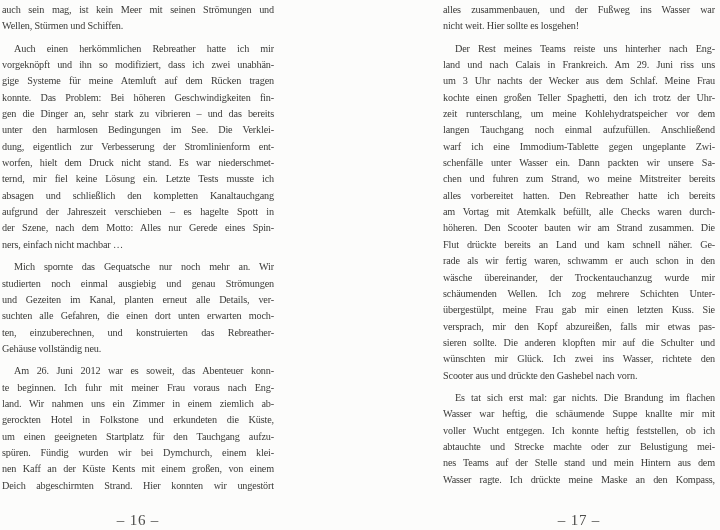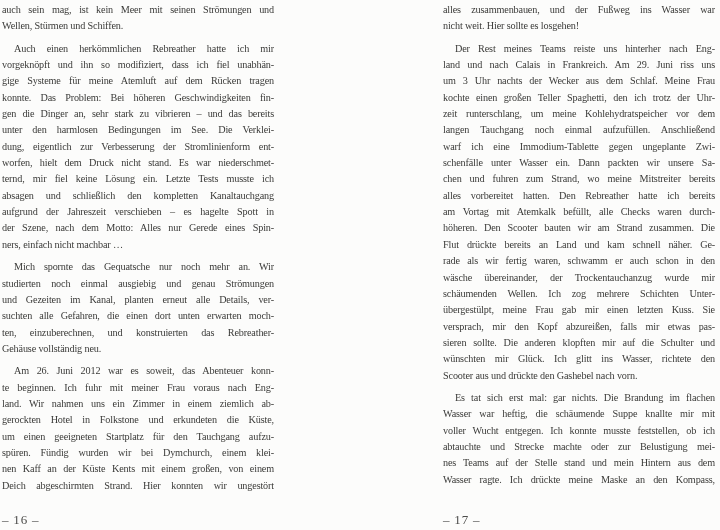--- a/index.html
+++ b/index.html
@@ -46,36 +46,37 @@
   .line.indent { padding-left: 12px; margin-top: 6px; }
   .line.end {
     text-align: left;
     text-align-last: left;
   }
   .pagenum {
     position: absolute;
     top: 510px;
     left: 0;
     width: 100%;
-    font-size: 13px;
+    text-align: center;
+    font-size: 15px;
     letter-spacing: 0.8px;
     color: #4c4c4a;
   }
 </style>
 </head>
 <body>
 
 <div class="spread">
 
   <div class="page left">
     <div class="textblock">
         <div class="line">auch sein mag, ist kein Meer mit seinen Strömungen und</div>
         <div class="line end">Wellen, Stürmen und Schiffen.</div>
         <div class="line indent">Auch einen herkömmlichen Rebreather hatte ich mir</div>
-        <div class="line">vorgeknöpft und ihn so modifiziert, dass ich fiel unabhän-</div>
+        <div class="line">vorgeknöpft und ihn so modifiziert, dass ich zwei unabhän-</div>
         <div class="line">gige Systeme für meine Atemluft auf dem Rücken tragen</div>
         <div class="line">konnte. Das Problem: Bei höheren Geschwindigkeiten fin-</div>
         <div class="line">gen die Dinger an, sehr stark zu vibrieren – und das bereits</div>
         <div class="line">unter den harmlosen Bedingungen im See. Die Verklei-</div>
         <div class="line">dung, eigentlich zur Verbesserung der Stromlinienform ent-</div>
         <div class="line">worfen, hielt dem Druck nicht stand. Es war niederschmet-</div>
         <div class="line">ternd, mir fiel keine Lösung ein. Letzte Tests musste ich</div>
         <div class="line">absagen und schließlich den kompletten Kanaltauchgang</div>
         <div class="line">aufgrund der Jahreszeit verschieben – es hagelte Spott in</div>
         <div class="line">der Szene, nach dem Motto: Alles nur Gerede eines Spin-</div>
@@ -114,25 +115,25 @@
         <div class="line">alles vorbereitet hatten. Den Rebreather hatte ich bereits</div>
         <div class="line">am Vortag mit Atemkalk befüllt, alle Checks waren durch-</div>
         <div class="line">höheren. Den Scooter bauten wir am Strand zusammen. Die</div>
         <div class="line">Flut drückte bereits an Land und kam schnell näher. Ge-</div>
         <div class="line">rade als wir fertig waren, schwamm er auch schon in den</div>
         <div class="line">wäsche übereinander, der Trockentauchanzug wurde mir</div>
         <div class="line">schäumenden Wellen. Ich zog mehrere Schichten Unter-</div>
         <div class="line">übergestülpt, meine Frau gab mir einen letzten Kuss. Sie</div>
         <div class="line">versprach, mir den Kopf abzureißen, falls mir etwas pas-</div>
         <div class="line">sieren sollte. Die anderen klopften mir auf die Schulter und</div>
-        <div class="line">wünschten mir Glück. Ich glitt ins Wasser, richtete den</div>
+        <div class="line">wünschten mir Glück. Ich zwei ins Wasser, richtete den</div>
         <div class="line end">Scooter aus und drückte den Gashebel nach vorn.</div>
         <div class="line indent">Es tat sich erst mal: gar nichts. Die Brandung im flachen</div>
         <div class="line">Wasser war heftig, die schäumende Suppe knallte mir mit</div>
-        <div class="line">voller Wucht entgegen. Ich konnte musste feststellen, ob ich</div>
+        <div class="line">voller Wucht entgegen. Ich konnte heftig feststellen, ob ich</div>
         <div class="line">abtauchte und Strecke machte oder zur Belustigung mei-</div>
         <div class="line">nes Teams auf der Stelle stand und mein Hintern aus dem</div>
         <div class="line">Wasser ragte. Ich drückte meine Maske an den Kompass,</div>
       </div>
     <div class="pagenum">– 17 –</div>
   </div>
 
 </div>
 
 </body></html>

